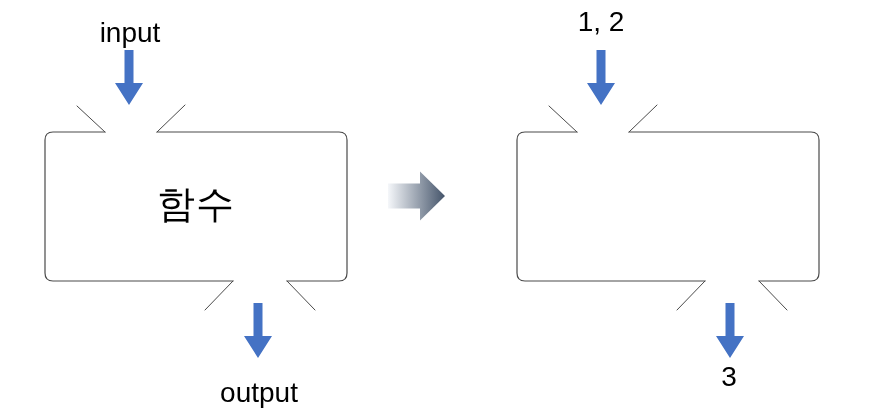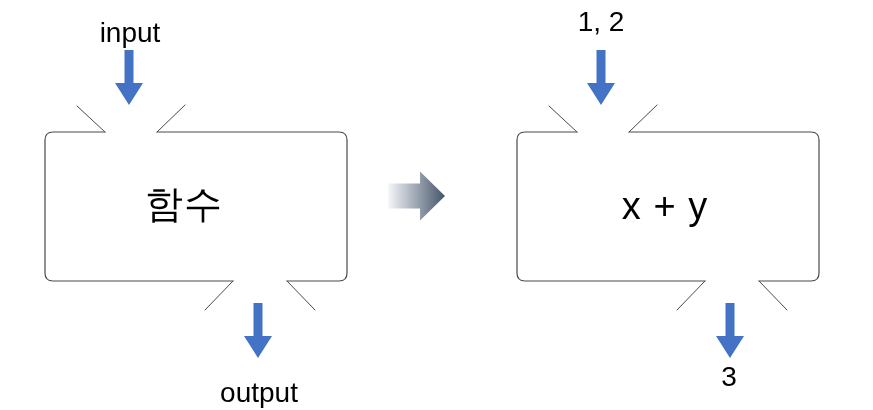--- a/index.html
+++ b/index.html
@@ -63,23 +63,22 @@
                M233,281 L205,310 M287,281 L315,310" stroke="#4a4a4a"></path>
       <polygon points="124.5,50 133.5,50 133.5,83 143,83 129,105 115,83 124.5,83" fill="#4472C4"></polygon>
       <polygon points="253.5,303 262.5,303 262.5,336 272,336 258,358 244,336 253.5,336" fill="#4472C4"></polygon>
     </g>
 
     <polygon fill="url(#transformArrowGrad)" points="388,183.5 420,183.5 420,171.5 445,196 420,220.5 420,208.5 388,208.5"></polygon>
   </svg>
 
   <div class="lbl lbl-small" style="left:130px; top:33px;">input</div>
 
-  <div class="lbl lbl-big" style="left:184px; top:204px;">함수</div>
+  <div class="lbl lbl-big" style="left:196px; top:204px;">함수</div>
 
   <div class="lbl lbl-small" style="left:259px; top:393px;">output</div>
 
   <div class="lbl lbl-small" style="left:601px; top:22px;">1, 2</div>
 
-  <div class="lbl lbl-big" style="left:665px; top:206px;">x + y</div>
 
   <div class="lbl lbl-small" style="left:729px; top:377px;">3</div>
 
 </div>
 
 </body></html>

